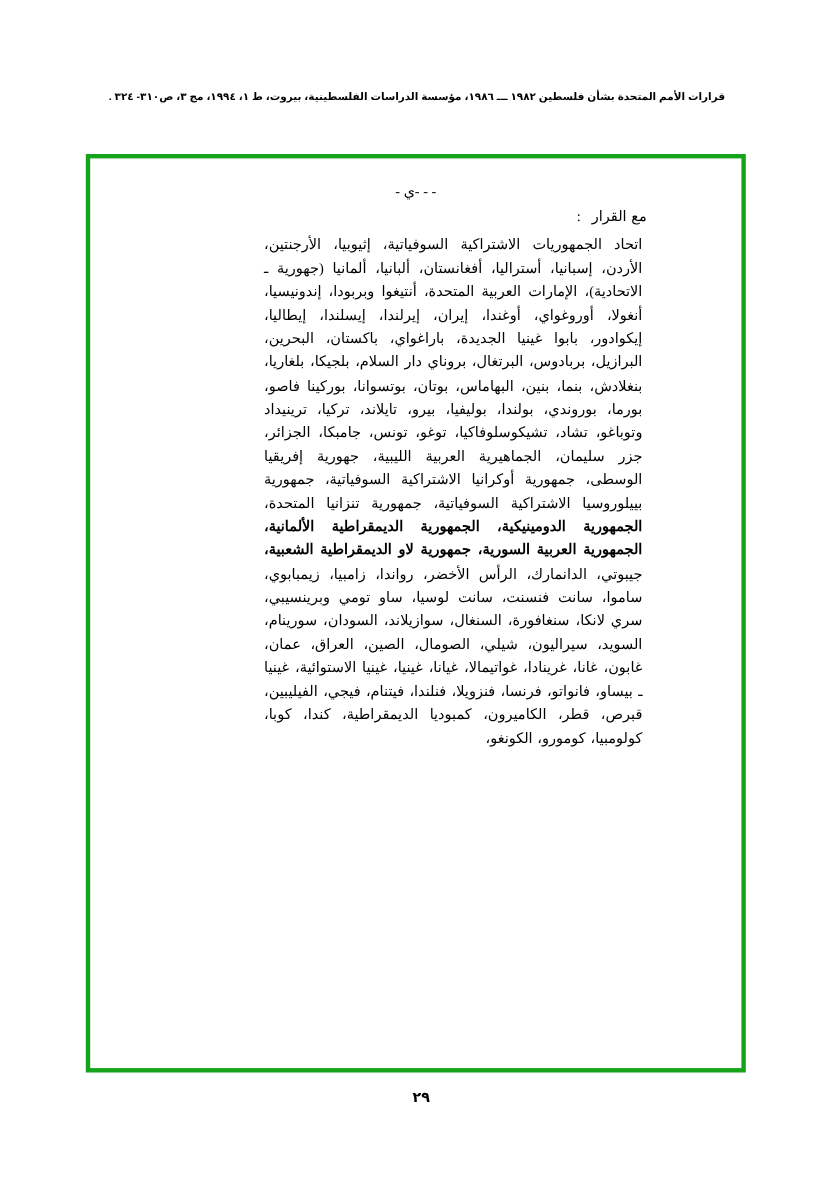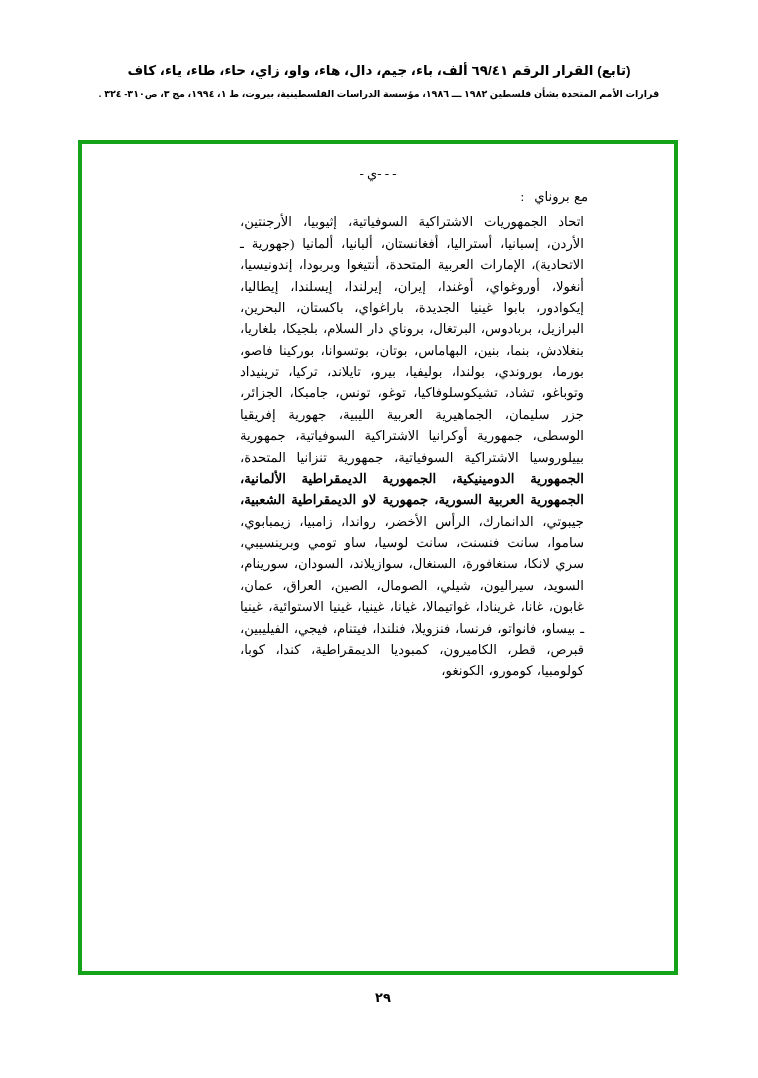--- a/index.html
+++ b/index.html
@@ -36,21 +36,21 @@
     font-weight: bold;
     font-size: 13.5px;
     letter-spacing: 0px;
     line-height: 1.4;
     direction: rtl;
   }
   .header-source {
     font-family: "Liberation Sans", "DejaVu Sans", sans-serif;
     font-weight: bold;
     font-size: 9.5px;
-    margin-top: 7px;
+    margin-top: 21px;
     direction: rtl;
   }
 
   
   .frame {
     position: absolute;
     top: 140px;
     left: 78px;
     width: 600px;
     height: 835px;
@@ -126,32 +126,31 @@
     font-size: 13px;
     direction: rtl;
   }
 </style>
 </head>
 <body>
 
 <div class="page">
 
   <div class="header">
-    <div class="header-title">(تابع) القرار الرقم ٦٩/٤١ ألف، باء، جيم، دال، هاء، واو، زاي، حاء، طاء، ياء، كاف</div>
     <div class="header-source">قرارات الأمم المتحدة بشأن فلسطين ١٩٨٢ ـــ ١٩٨٦، مؤسسة الدراسات الفلسطينية، بيروت، ط ١، ١٩٩٤، مج ٣، ص٣١٠- ٣٢٤ .</div>
   </div>
 
   <div class="frame">
     <div class="frame-inner">
 
       <div class="dash-line">- - -ي -</div>
 
       <div class="body-block">
         <div class="lead-row">
-          <span class="lead-label">مع بروناي</span>
+          <span class="lead-label">مع القرار</span>
           <span class="lead-colon">:</span>
         </div>
         <p class="para"><span>اتحاد الجمهوريات الاشتراكية السوفياتية، إثيوبيا، الأرجنتين، الأردن، إسبانيا، أستراليا، أفغانستان، ألبانيا، ألمانيا (جهورية ـ الاتحادية)، الإمارات العربية المتحدة، أنتيغوا وبربودا، إندونيسيا، أنغولا، أوروغواي، أوغندا، إيران، إيرلندا، إيسلندا، إيطاليا، إيكوادور، بابوا غينيا الجديدة، باراغواي، باكستان، البحرين، البرازيل، بربادوس، البرتغال، بروناي دار السلام، بلجيكا، بلغاريا، بنغلادش، بنما، بنين، البهاماس، بوتان، بوتسوانا، بوركينا فاصو، بورما، بوروندي، بولندا، بوليفيا، بيرو، تايلاند، تركيا، ترينيداد وتوباغو، تشاد، تشيكوسلوفاكيا، توغو، تونس، جامبكا، الجزائر، جزر سليمان، الجماهيرية العربية الليبية، جهورية إفريقيا الوسطى، جمهورية أوكرانيا الاشتراكية السوفياتية، جمهورية بييلوروسيا الاشتراكية السوفياتية، جمهورية تنزانيا المتحدة، </span><span class="bold-seg">الجمهورية الدومينيكية، الجمهورية الديمقراطية الألمانية، الجمهورية العربية السورية، جمهورية لاو الديمقراطية الشعبية، </span><span>جيبوتي، الدانمارك، الرأس الأخضر، رواندا، زامبيا، زيمبابوي، ساموا، سانت فنسنت، سانت لوسيا، ساو تومي وبرينسيبي، سري لانكا، سنغافورة، السنغال، سوازيلاند، السودان، سورينام، السويد، سيراليون، شيلي، الصومال، الصين، العراق، عمان، غابون، غانا، غرينادا، غواتيمالا، غيانا، غينيا، غينيا الاستوائية، غينيا ـ بيساو، فانواتو، فرنسا، فنزويلا، فنلندا، فيتنام، فيجي، الفيليبين، قبرص، قطر، الكاميرون، كمبوديا الديمقراطية، كندا، كوبا، كولومبيا، كومورو، الكونغو،</span></p>
       </div>
 
     </div>
   </div>
 
   <div class="page-number">٢٩</div>
 

